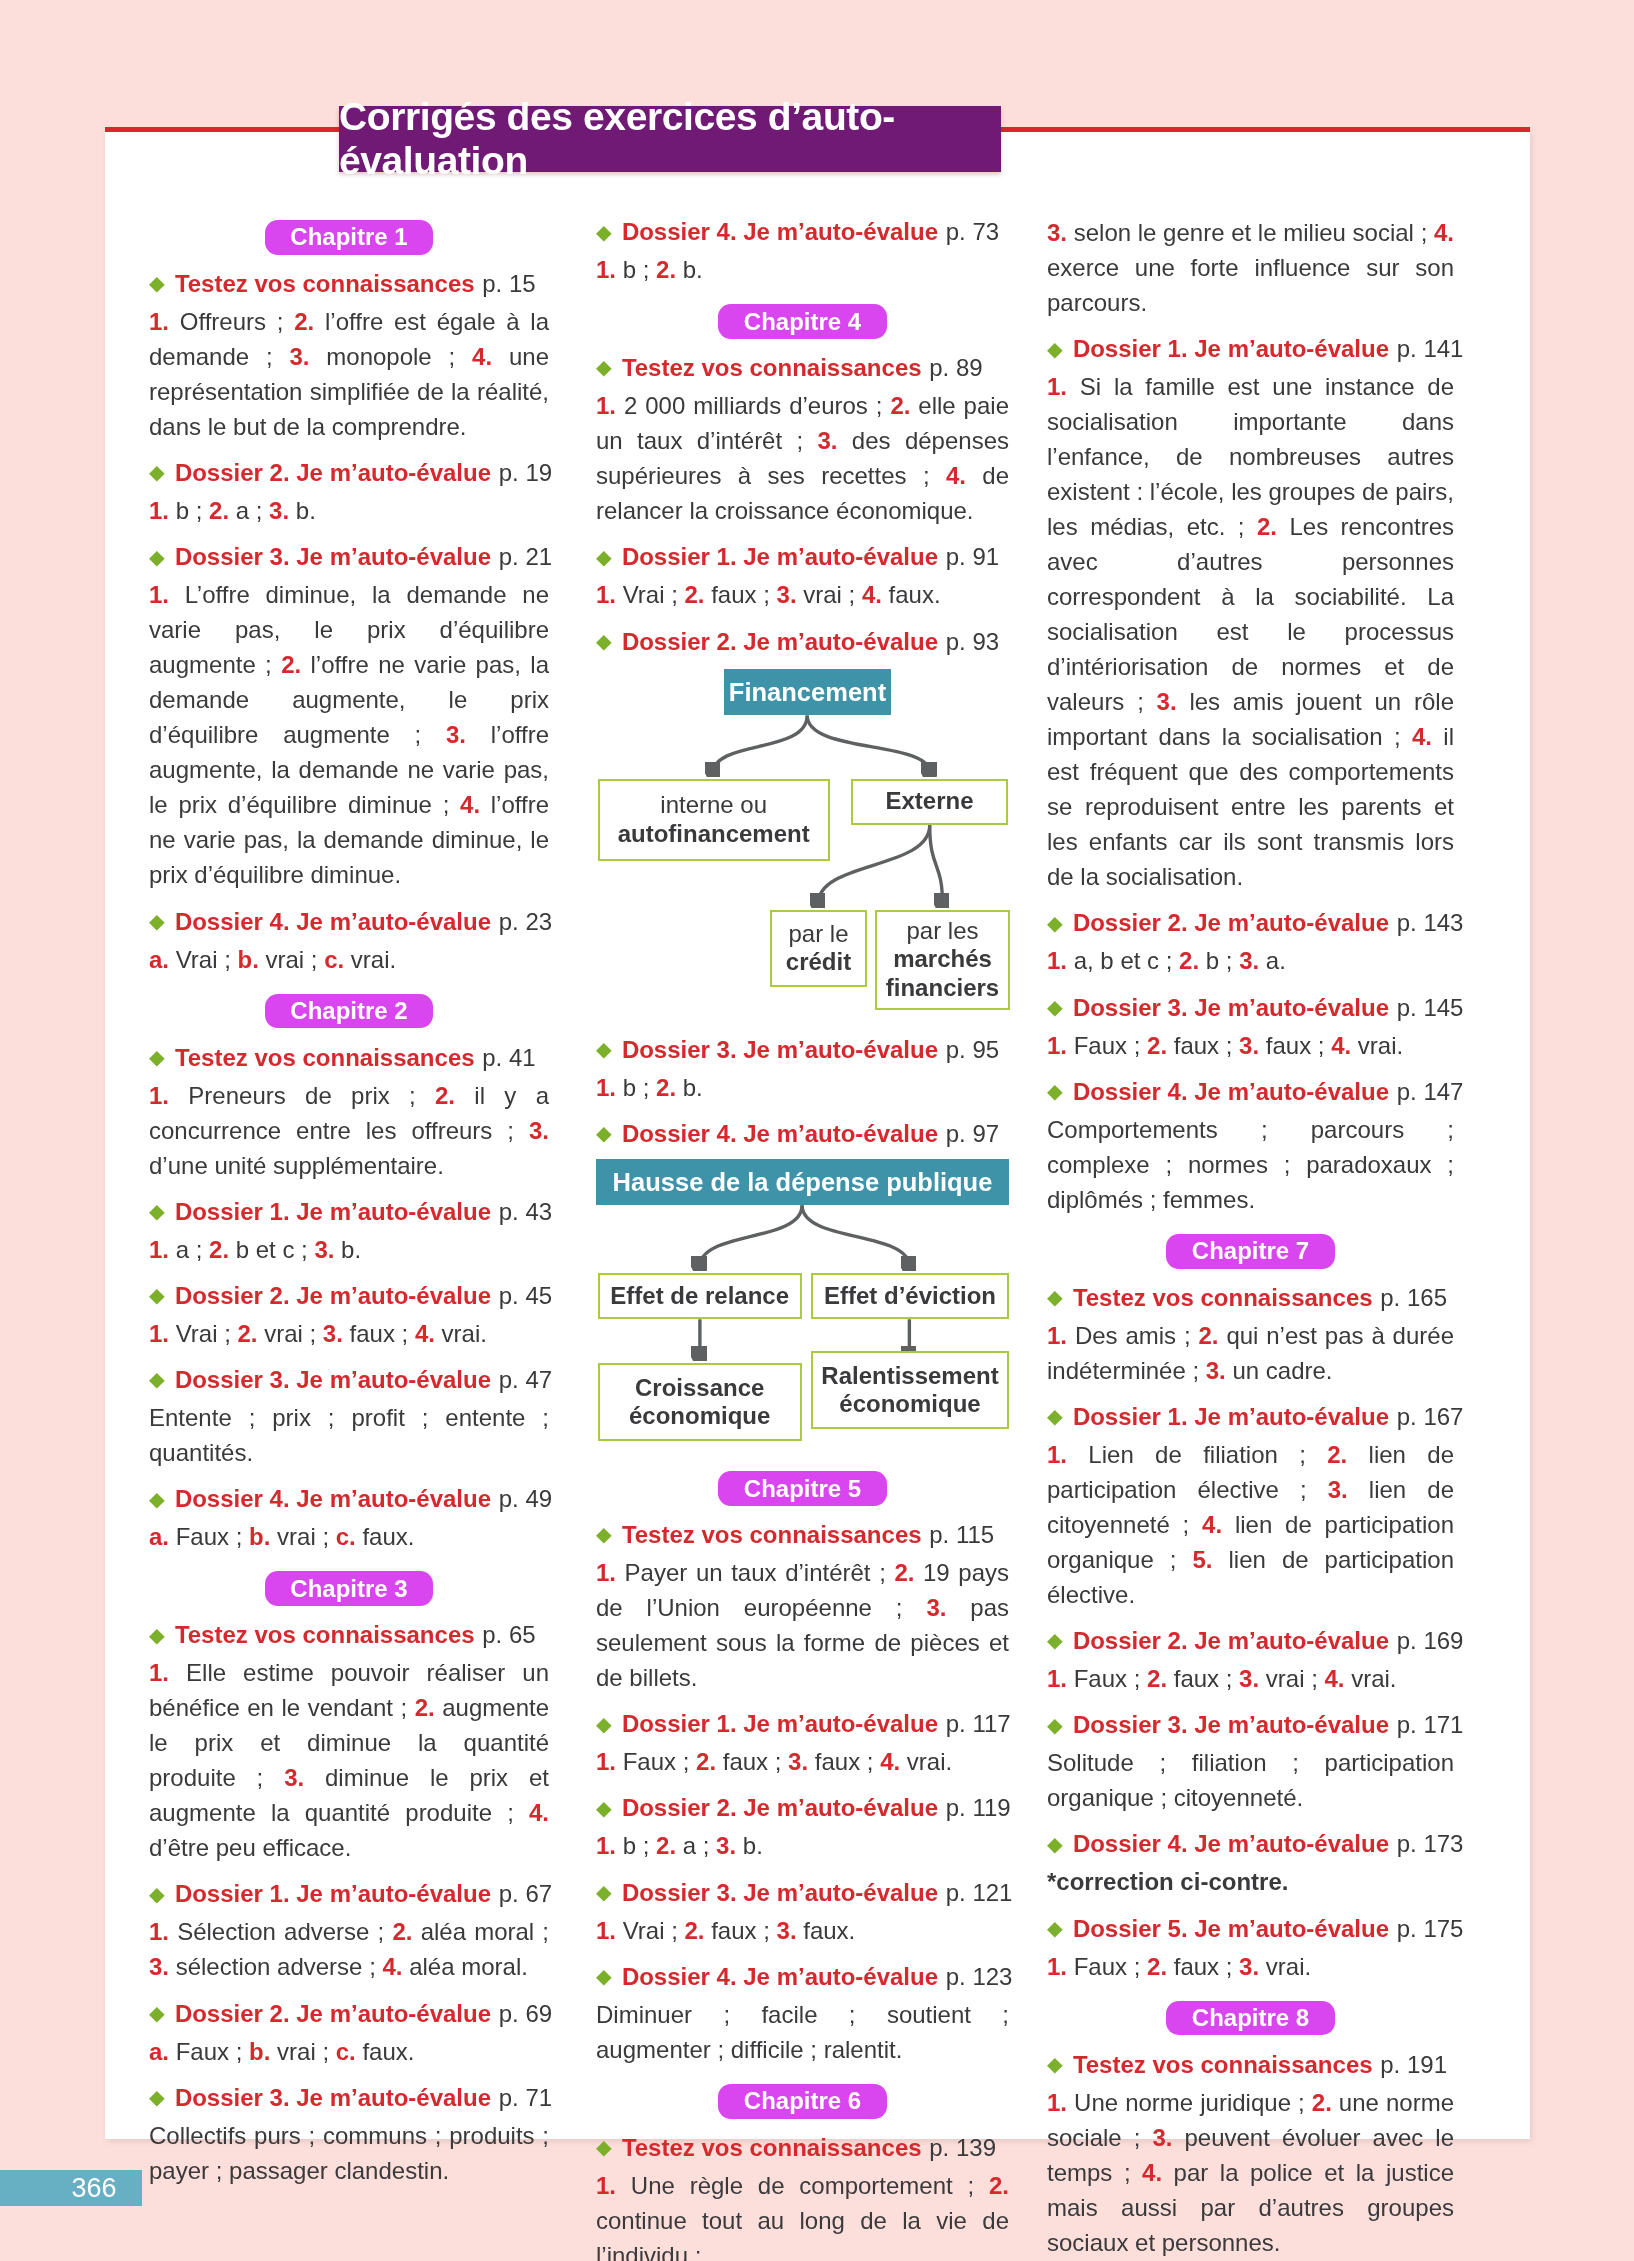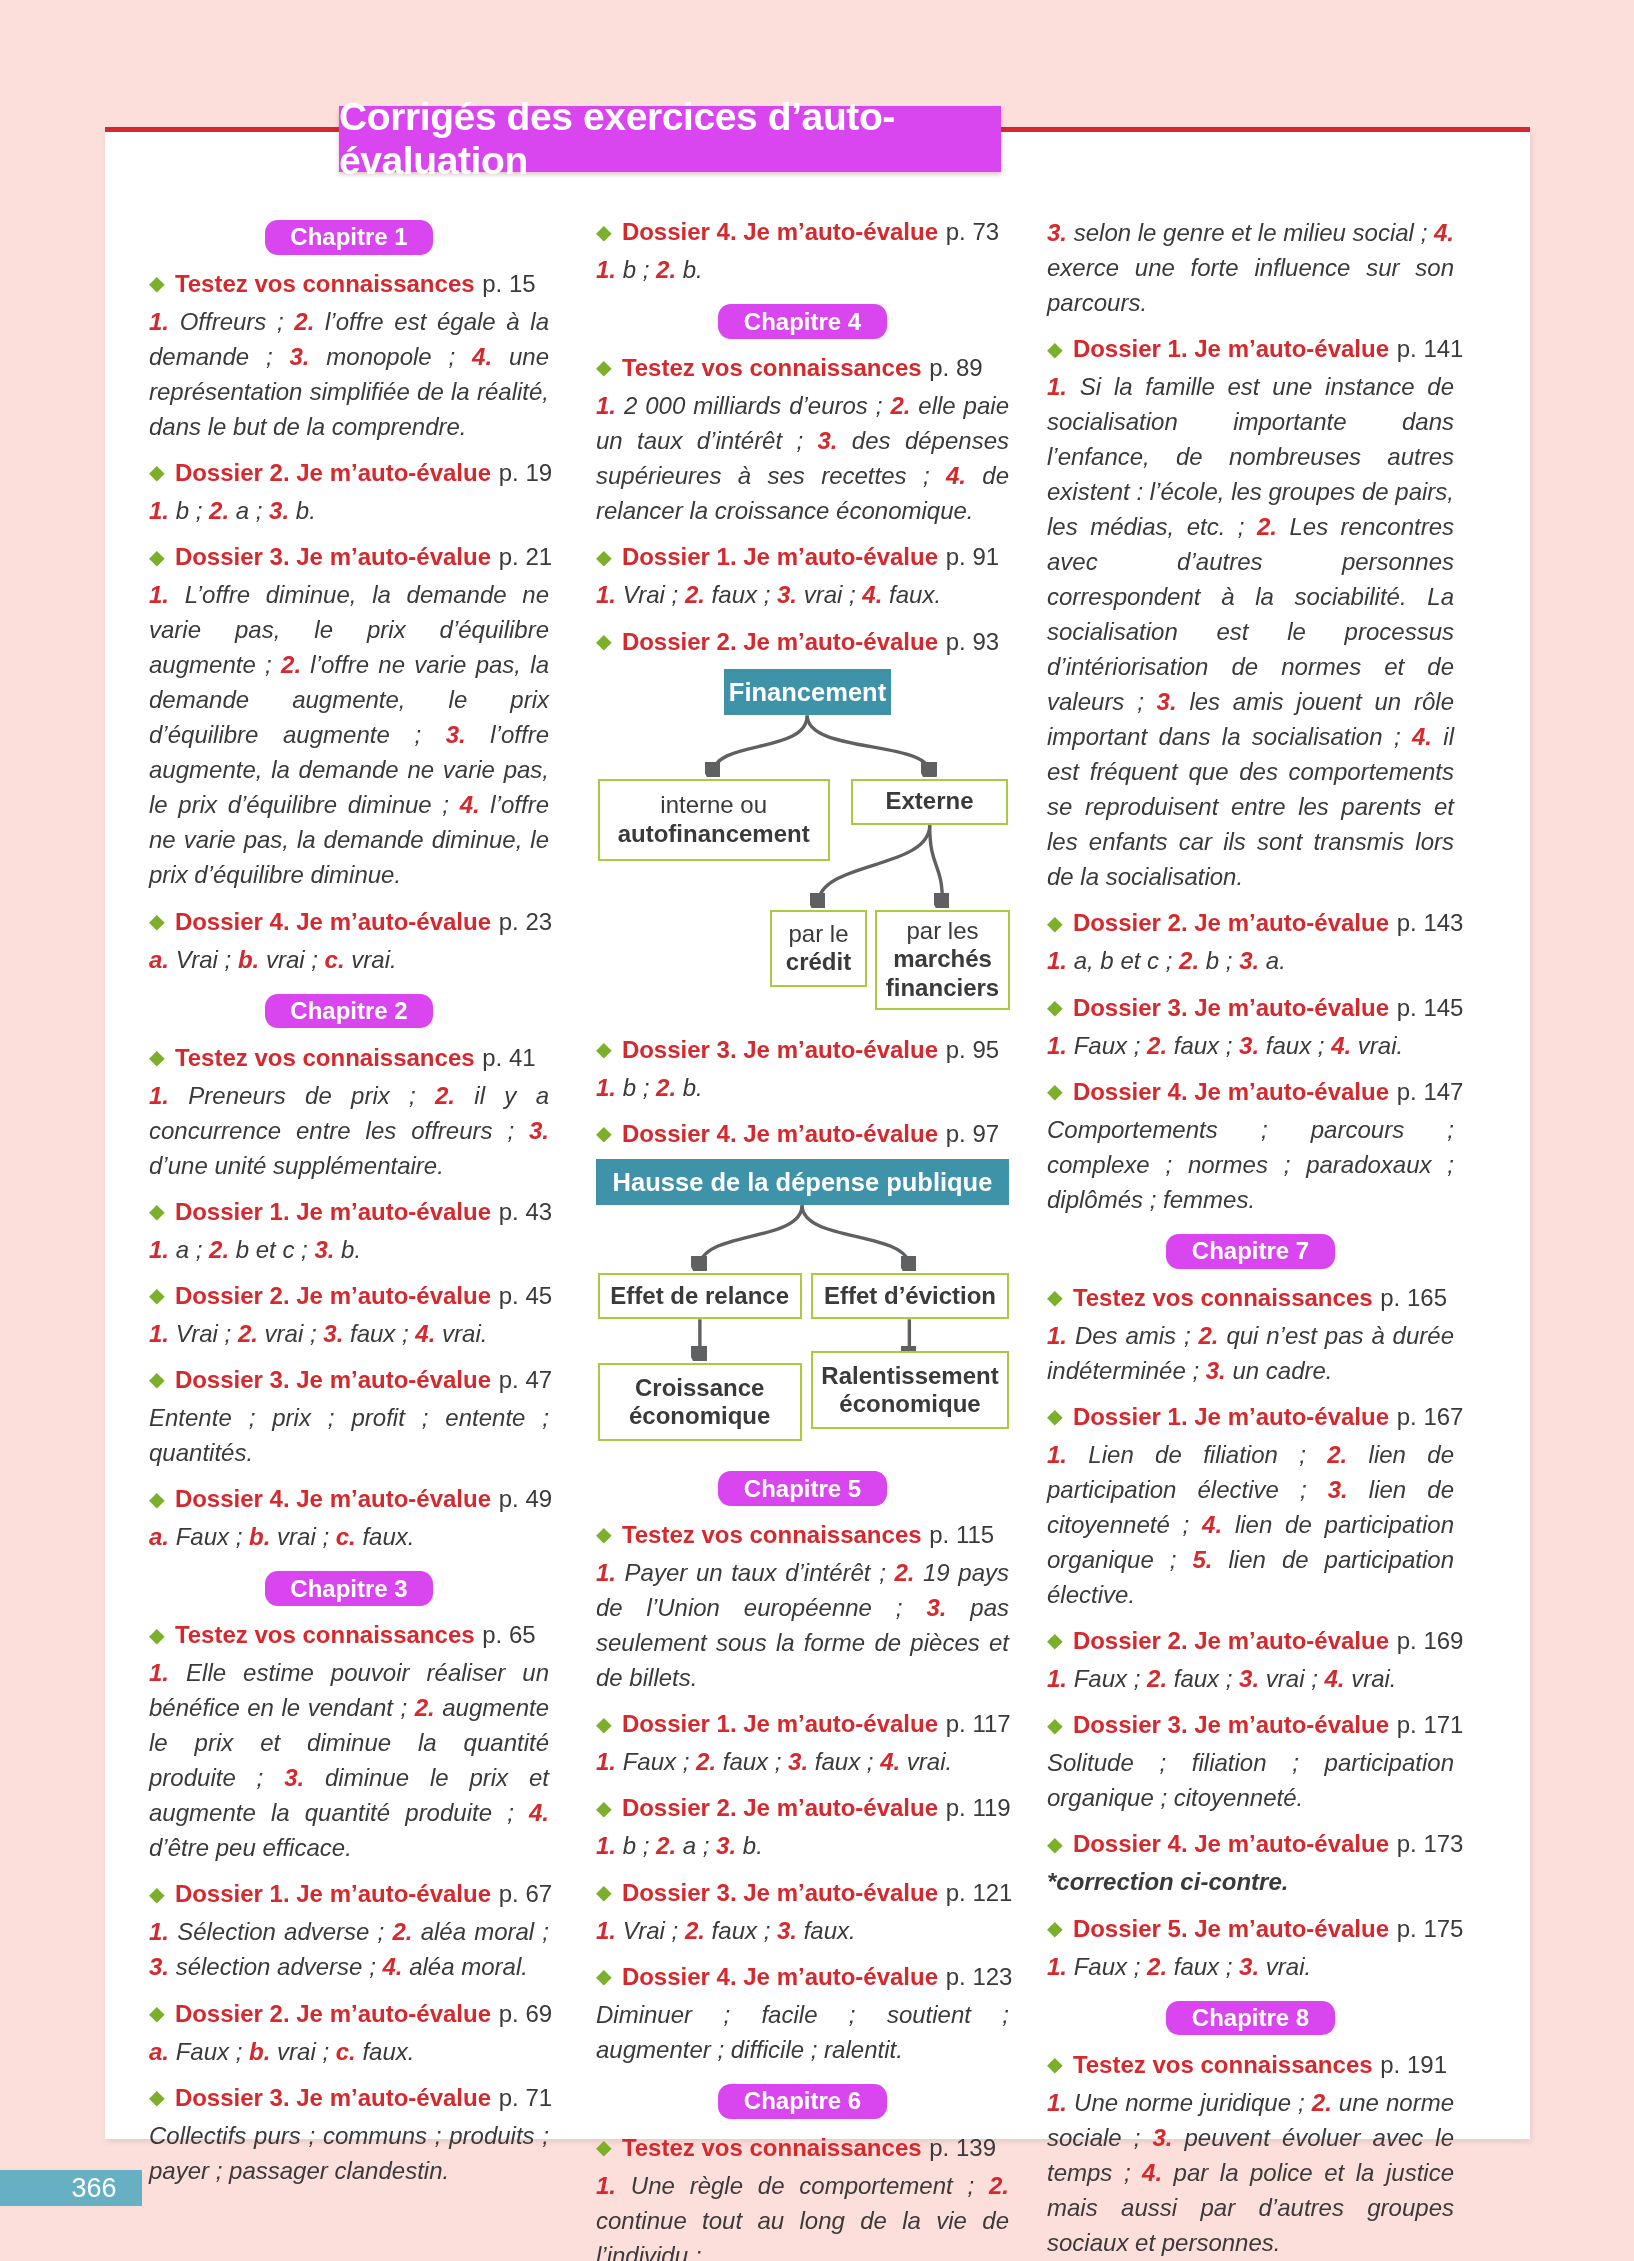--- a/index.html
+++ b/index.html
@@ -1,36 +1,36 @@
 <!DOCTYPE html>
 <html lang="fr" style="font-size:13.6px"><head>
 <meta charset="utf-8">
 <style>
   html,body{margin:0;padding:0;background:#f2c9c4;}
   .canvas{position:relative;width:1635px;height:2261px;background:#fcdeda;overflow:hidden;
           font-family:"Liberation Sans","DejaVu Sans",sans-serif;}
   .page{position:absolute;left:105px;top:129px;width:1425px;height:2010px;background:#ffffff;
         box-shadow:1.7px 2.6px 6.8px rgba(0,0,0,0.10);z-index:1;}
   .topline{position:absolute;left:105px;top:127px;width:1425px;height:5.1px;background:#d5292e;z-index:2;}
-  .banner{position:absolute;left:339px;top:106px;width:662px;height:66px;background:#d946ef;z-index:3;
+  .banner{position:absolute;left:339px;top:106px;width:662px;height:66px;background:#701a75;z-index:3;
           display:flex;align-items:center;justify-content:center;box-shadow:0 2.6px 4.3px rgba(120,20,20,0.25);}
   .banner span{color:#ffffff;font-size:39px;font-weight:bold;letter-spacing:-0.4px;}
   .cols{position:absolute;left:149px;top:203px;width:1328px;z-index:4;display:flex;}
   .col{flex:none;}
   .col1{width:400px;margin-right:47px;}
   .col2{width:413px;margin-right:38px;}
   .col3{width:407px;}
   .badge-row{text-align:center;margin:17px 0 10.2px;}
   .badge{display:inline-block;background:#d946ef;color:#ffffff;font-size:24px;font-weight:bold;
          padding:3.4px 25.5px;border-radius:12.8px;}
   .entry-head{margin:10.2px 0 1.7px;font-size:24px;line-height:37px;white-space:nowrap;color:#3a3a3c;}
   .diamond{color:#7cb02a;font-size:20.4px;margin-right:10.2px;vertical-align:1.7px;}
   .etitle{color:#d5292e;font-weight:bold;}
   .epage{color:#3a3a3c;margin-left:7.7px;}
-  .ebody{margin:0;font-size:24px;line-height:35px;text-align:justify;color:#3a3a3c;font-style:italic;}
+  .ebody{margin:0;font-size:24px;line-height:35px;text-align:justify;color:#3a3a3c;}
   .ebody.first{margin-top:12px;}
   b.rn{color:#d5292e;font-weight:bold;}
   b.bd{color:#3a3a3c;font-weight:bold;}
   
   .fc{position:relative;margin:6.8px 0 10.2px;}
   .fc1{height:354px;}
   .fc2{height:295px;}
   .fc-arrows{position:absolute;left:0;top:0;width:100%;height:100%;}
   .fc-arrows path{stroke:#5e6062;stroke-width:4;fill:none;}
   .fcbox{position:absolute;background:#ffffff;border:2.6px solid #a9ca41;display:flex;flex-direction:column;

